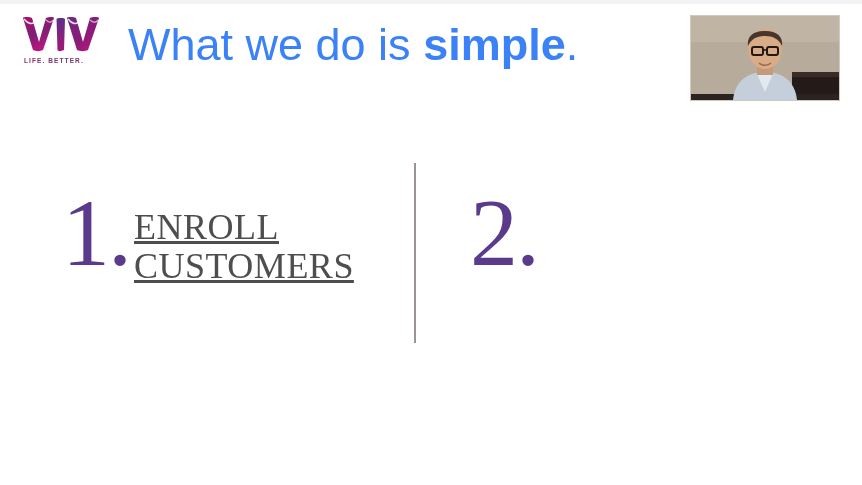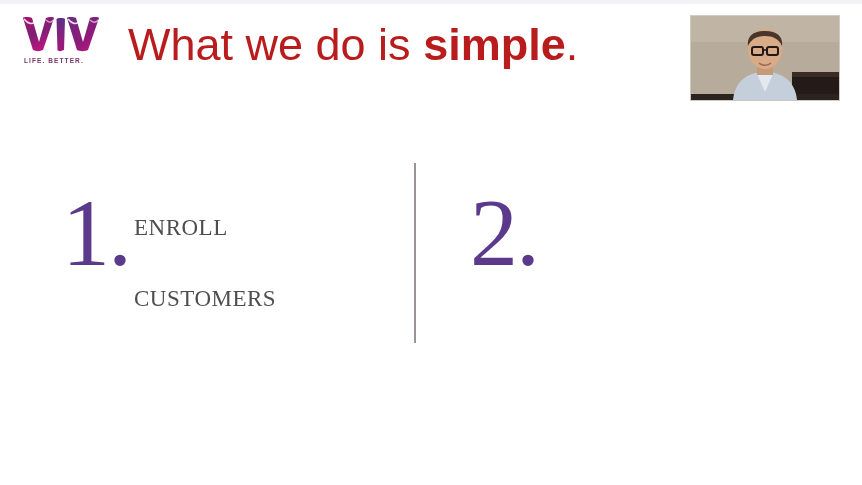--- a/index.html
+++ b/index.html
@@ -52,21 +52,21 @@
   }
 
   
   .title {
     position: absolute;
     left: 128px;
     top: 18px;
     font-family: "Liberation Sans", sans-serif;
     font-size: 45px;
     line-height: 54px;
-    color: #b91c1c;
+    color: #3b82f6;
     font-weight: normal;
     white-space: nowrap;
     letter-spacing: 0px;
   }
   .title .strong {
     font-weight: bold;
   }
 
   
   .webcam {
@@ -112,29 +112,30 @@
     font-size: 96px;
     line-height: 86px;
     color: #5b3a8c;
     font-weight: normal;
     margin-right: 4px;
     margin-top: -8px;
     letter-spacing: -2px;
   }
   .step-text {
     font-family: "Liberation Serif", serif;
-    font-size: 23px;
+    font-size: 36px;
     line-height: 39px;
     color: #4e4e50;
     letter-spacing: 0.5px;
     text-transform: uppercase;
     white-space: nowrap;
     padding-top: 10px;
-  }
-  .step-text .l2 { display: block; margin-top: 32px; }
+    text-decoration: underline;
+  }
+  .step-text .l2 { display: block; }
 </style>
 </head>
 <body>
 
 <div id="slide">
 
   <div class="top-edge"></div>
 
   <div class="logo-block">
     <svg class="logo-mark" viewBox="0 0 78 36">

